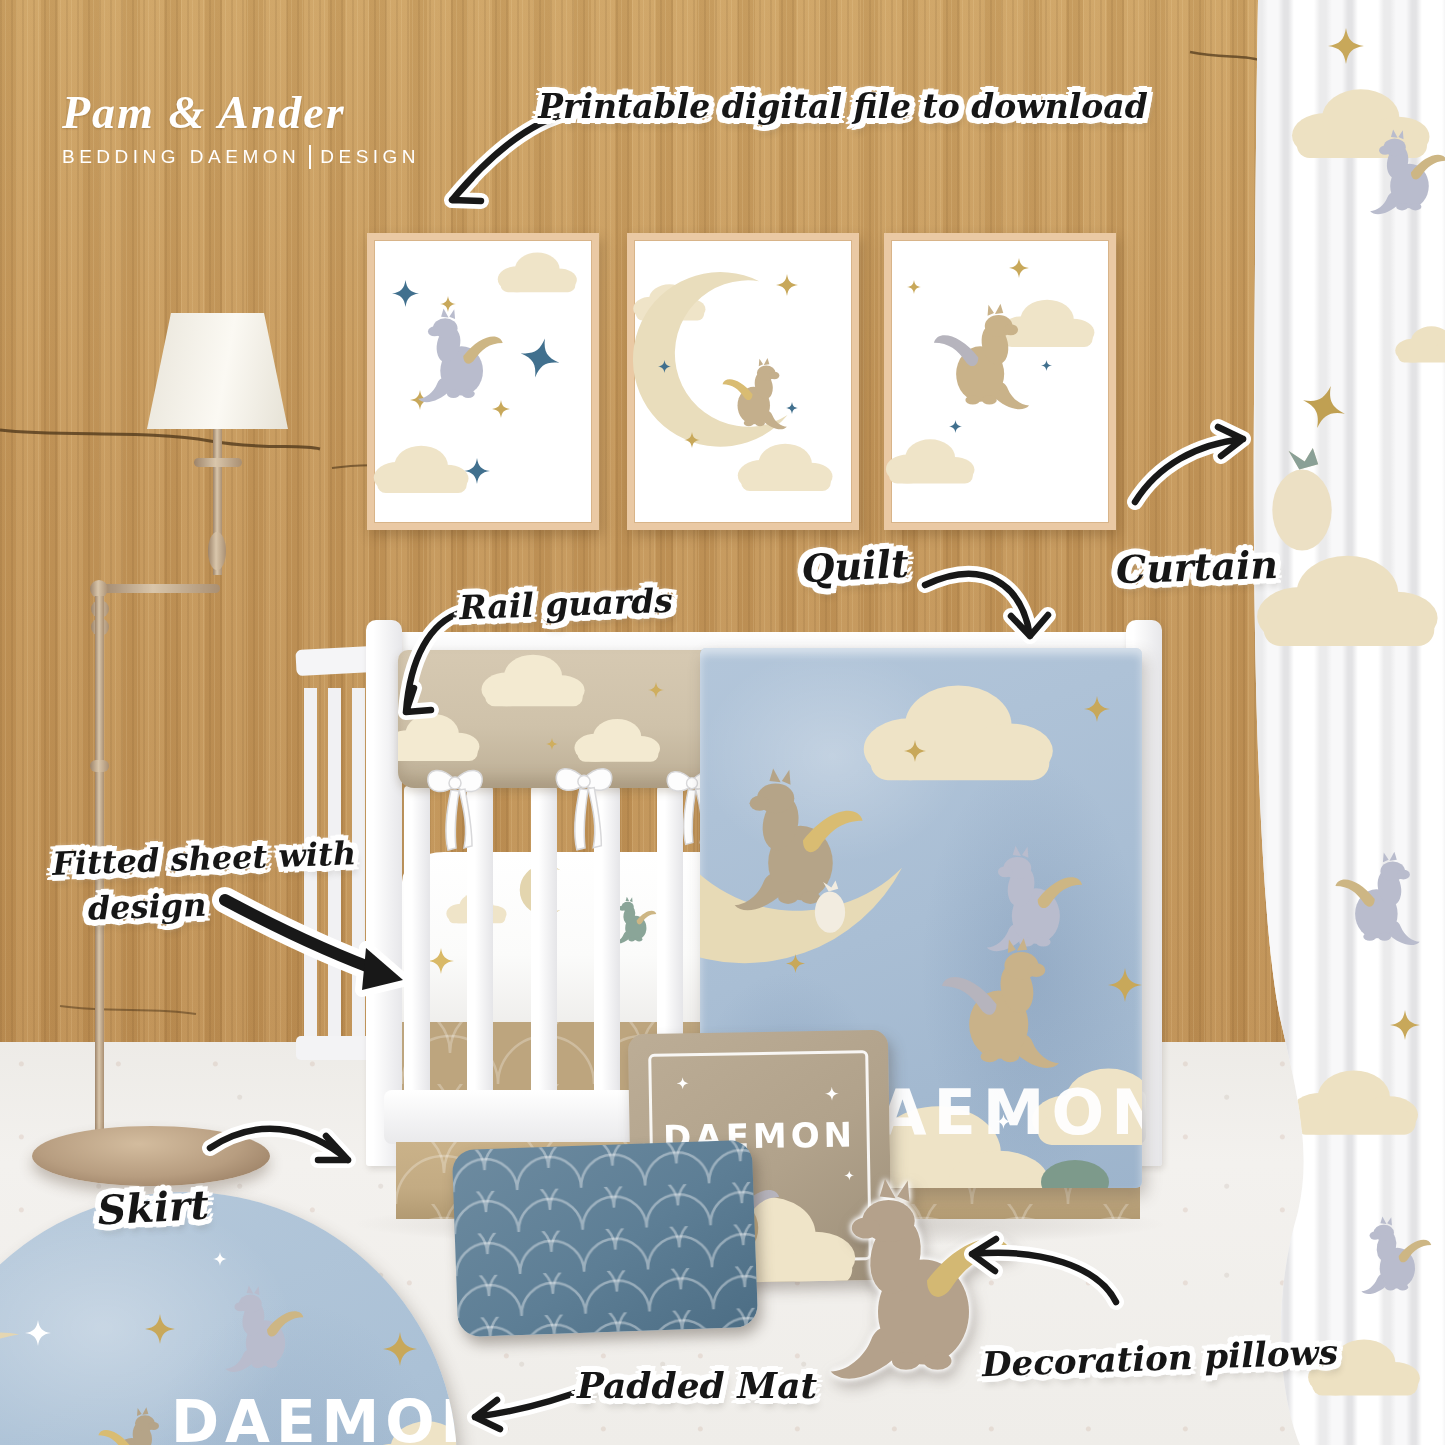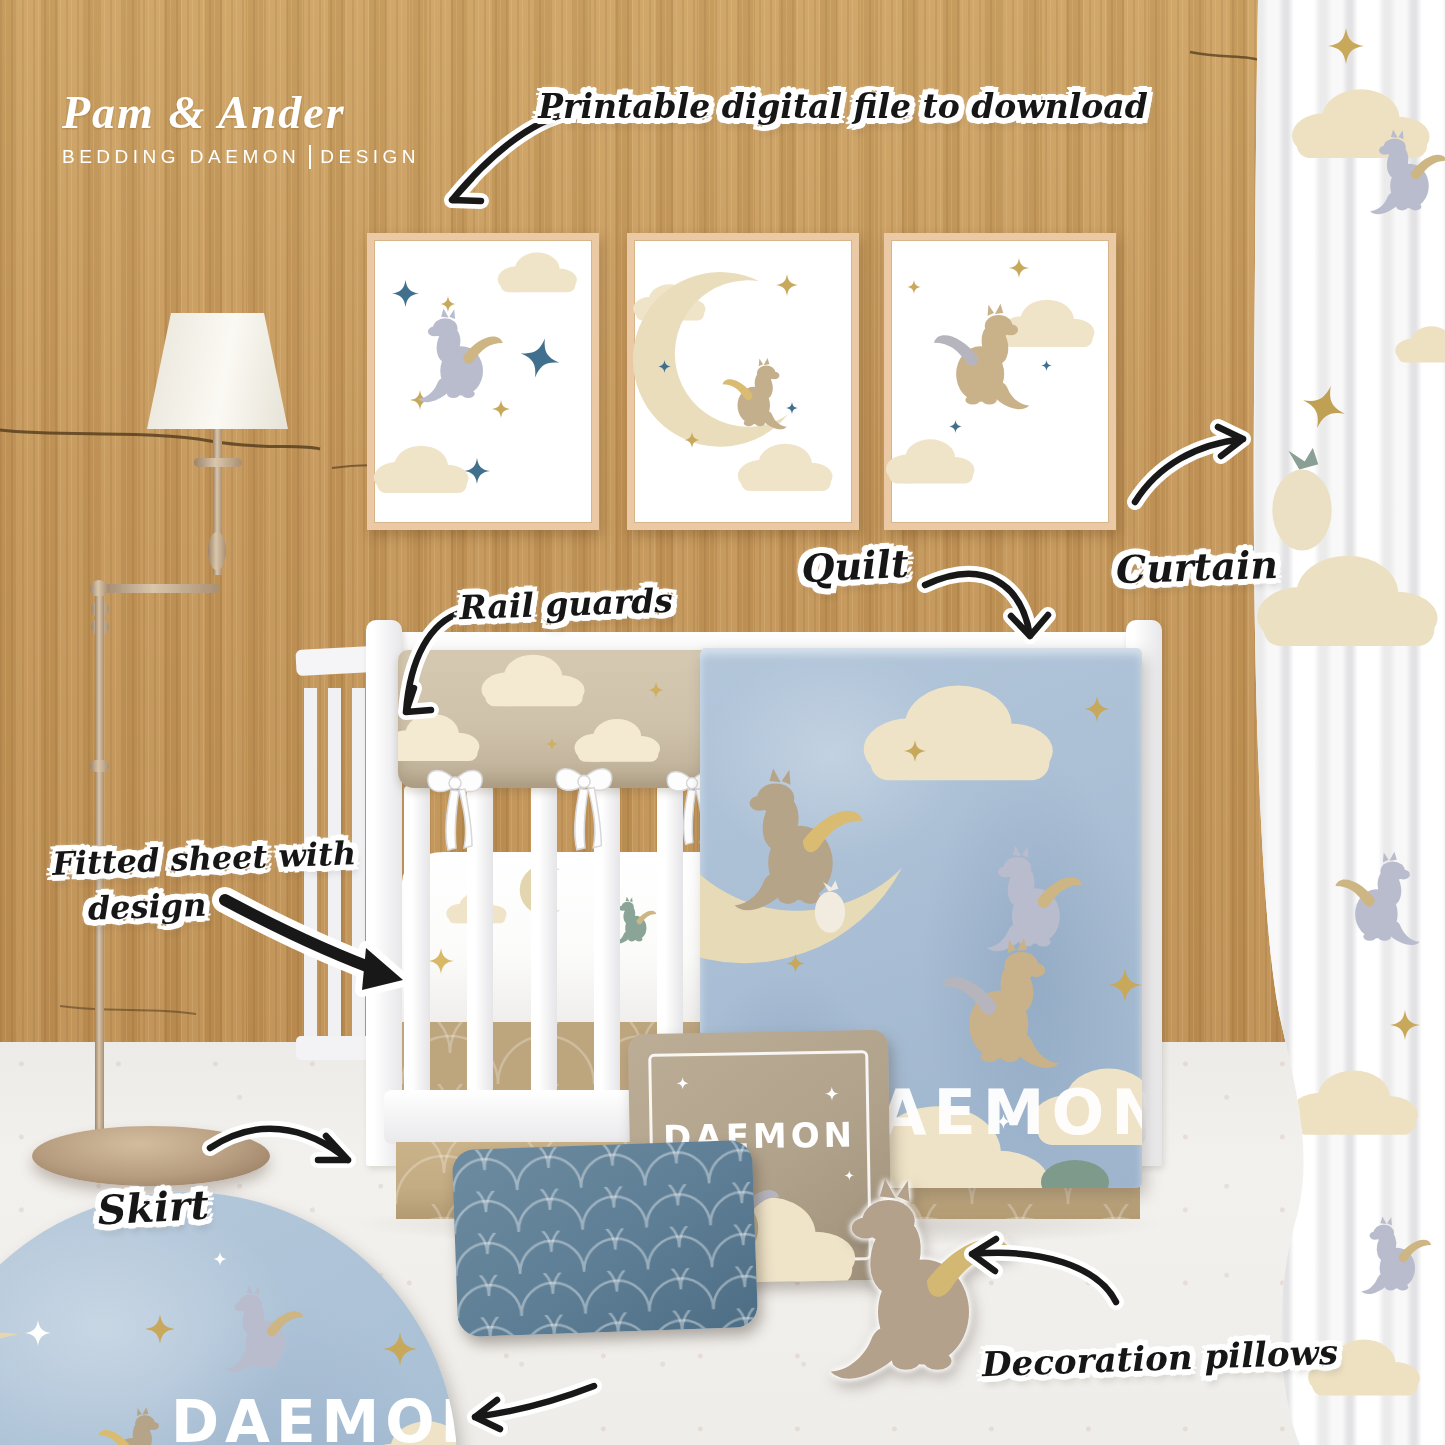--- a/index.html
+++ b/index.html
@@ -624,15 +624,17 @@
     <span>Rail guards</span></div>
   <div class="sticker" style="left:855px;top:566px;font-size:38px;transform:translate(-50%,-50%) rotate(-3deg);">
     <span>Quilt</span></div>
   <div class="sticker" style="left:1197px;top:567px;font-size:38px;transform:translate(-50%,-50%) rotate(-2deg);">
     <span>Curtain</span></div>
   <div class="sticker" style="left:205px;top:882px;font-size:32px;transform:translate(-50%,-50%) rotate(-2deg);text-align:left;line-height:1.45;">
     <span>Fitted sheet with</span><br>
     <span style="margin-left:34px">design</span></div>
   <div class="sticker" style="left:153px;top:1207px;font-size:40px;transform:translate(-50%,-50%) rotate(-3deg);">
     <span>Skirt</span></div>
+  <div class="sticker" style="left:697px;top:1385px;font-size:36px;">
+    <span>Padded Mat</span></div>
   <div class="sticker" style="left:1160px;top:1358px;font-size:34px;transform:translate(-50%,-50%) rotate(-2deg);">
     <span>Decoration pillows</span></div>
 </div>
 
 </body></html>

